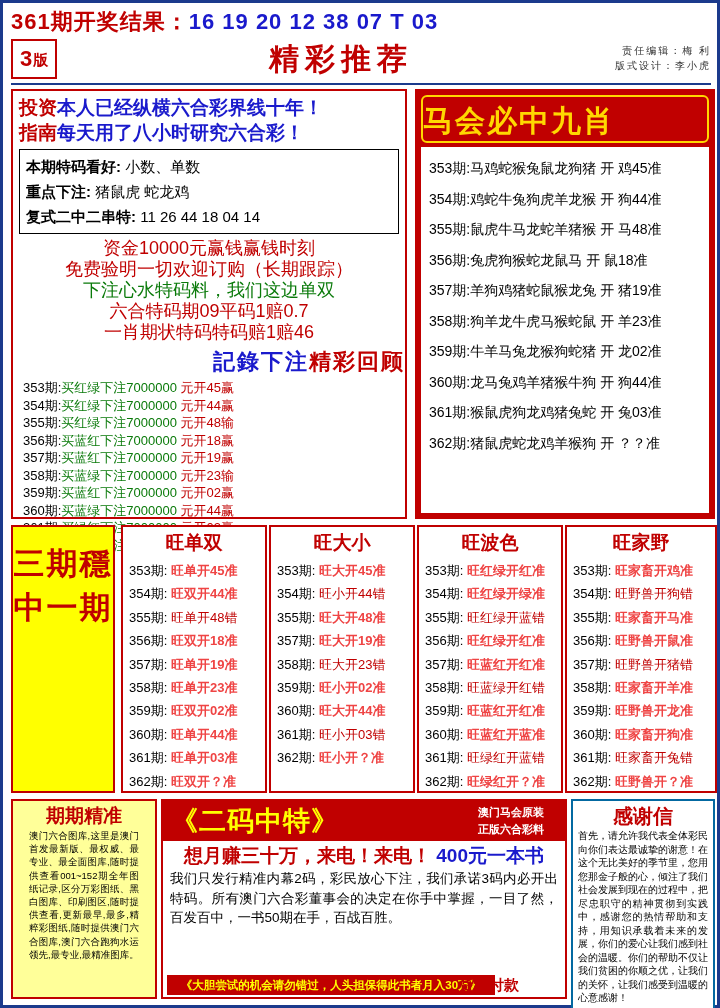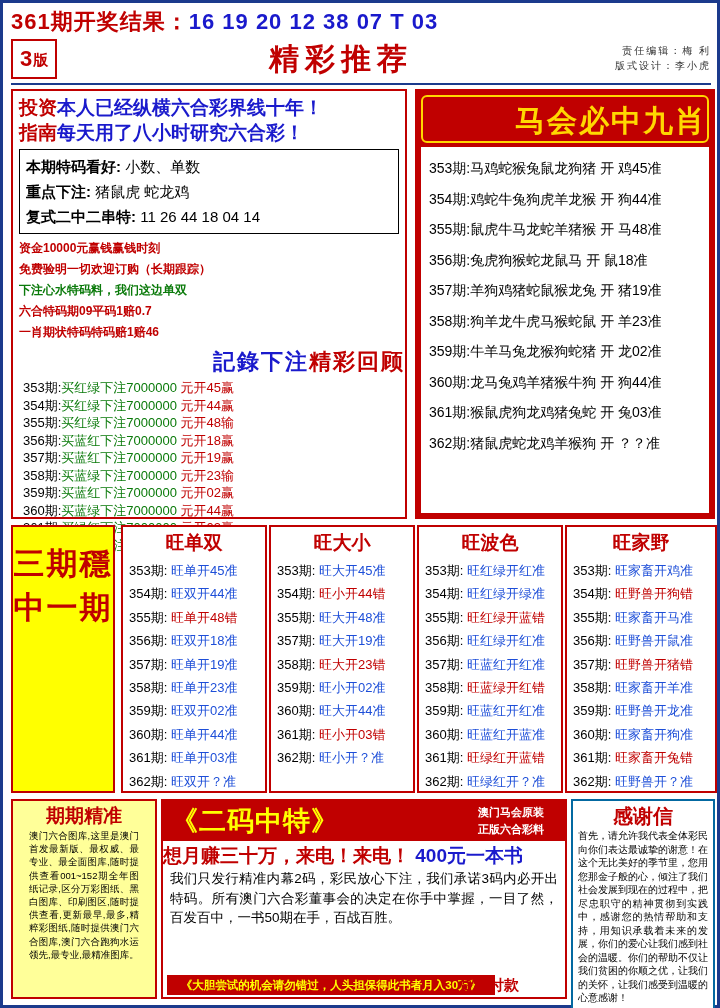--- a/index.html
+++ b/index.html
@@ -54,22 +54,22 @@
     line-height:25px;white-space:nowrap;
   }
   .slogan .b{color:#1a1acc;}
   .infobox{
     margin:4px 6px;border:1px solid #000;padding:4px 6px;
     font-size:15px;line-height:25px;color:#000;font-weight:bold;
   }
   .infobox .lbl{color:#000;}
   .infobox .val{color:#000;font-weight:normal;}
   .redblock{
-    margin:2px 6px 0 6px;text-align:left;color:#c00000;
-    font-size:12px;font-weight:bold;line-height:21px;
+    margin:2px 6px 0 6px;text-align:center;color:#c00000;
+    font-size:18px;font-weight:normal;line-height:21px;
   }
   .redblock .g{color:#0a7a0a;}
   .recordtitle{
     text-align:right;font-size:22px;font-weight:bold;color:#1a1acc;
     margin-top:4px;letter-spacing:2px;
   }
   .recordtitle .r{color:#c00000;}
   .reclist{
     margin:2px 10px 0 10px;font-size:13px;line-height:17.5px;color:#000;
   }
@@ -77,21 +77,21 @@
   .reclist .g{color:#0a7a0a;}
   .reclist .r{color:#c00000;}
   
   .rightcol{
     position:absolute;left:412px;top:86px;width:300px;height:430px;
     border:2px solid #c00000;box-sizing:border-box;background:#c00000;
     padding:4px;
   }
   .rc-title{
     height:48px;background:#c00000;color:#ffd800;
-    font-size:30px;font-weight:bold;text-align:right;line-height:48px;
+    font-size:30px;font-weight:bold;text-align:left;line-height:48px;
     letter-spacing:2px;border:2px solid #ffd800;box-sizing:border-box;
     border-radius:6px;
     font-family:Liberation Serif, serif;
   }
   .rc-body{
     margin-top:4px;background:#fff;height:366px;box-sizing:border-box;
     padding:6px 8px;font-size:14px;line-height:30.5px;color:#000;
   }
   .rc-body div{white-space:nowrap;}
   
@@ -111,21 +111,21 @@
   }
   .mb-col .h{
     text-align:center;font-size:19px;font-weight:bold;color:#c00000;
     line-height:28px;padding-top:2px;
   }
   .mb-col .rows{
     margin:2px 4px 0 6px;font-size:13px;line-height:23.4px;color:#000;
   }
   .mb-col .rows div{white-space:nowrap;}
   .mb-col .rows .r{color:#c00000;}
-  .mb-col .rows .b{color:#1d4ed8;}
+  .mb-col .rows .b{color:#ef4444;font-weight:bold;}
   
   .botband{
     position:absolute;left:8px;top:796px;width:704px;height:200px;
   }
   .bb-left{
     position:absolute;left:0;top:0;width:146px;height:200px;
     border:2px solid #c00000;box-sizing:border-box;background:#ffff99;
     padding:2px 16px;
   }
   .bb-left .t{
@@ -144,21 +144,21 @@
   }
   .bb-mid .band .tt{
     font-size:27px;font-weight:bold;line-height:40px;padding-left:8px;
     letter-spacing:1px;font-family:"DejaVu Sans",sans-serif;
   }
   .bb-mid .band .sub{
     position:absolute;right:6px;top:3px;width:96px;color:#ffffff;
     font-size:11px;line-height:17px;text-align:center;font-weight:bold;
   }
   .bb-mid .hl{
-    text-align:left;font-size:19px;font-weight:bold;color:#c00000;
+    text-align:center;font-size:19px;font-weight:bold;color:#c00000;
     line-height:25px;margin-top:2px;
   }
   .bb-mid .hl .b{color:#1a1acc;}
   .bb-mid .body{
     margin:1px 7px 0 7px;font-size:13.5px;line-height:19.5px;color:#000;
     text-align:justify;
   }
   .bb-mid .foot{
     position:absolute;left:0;bottom:0;width:100%;height:22px;
   }

